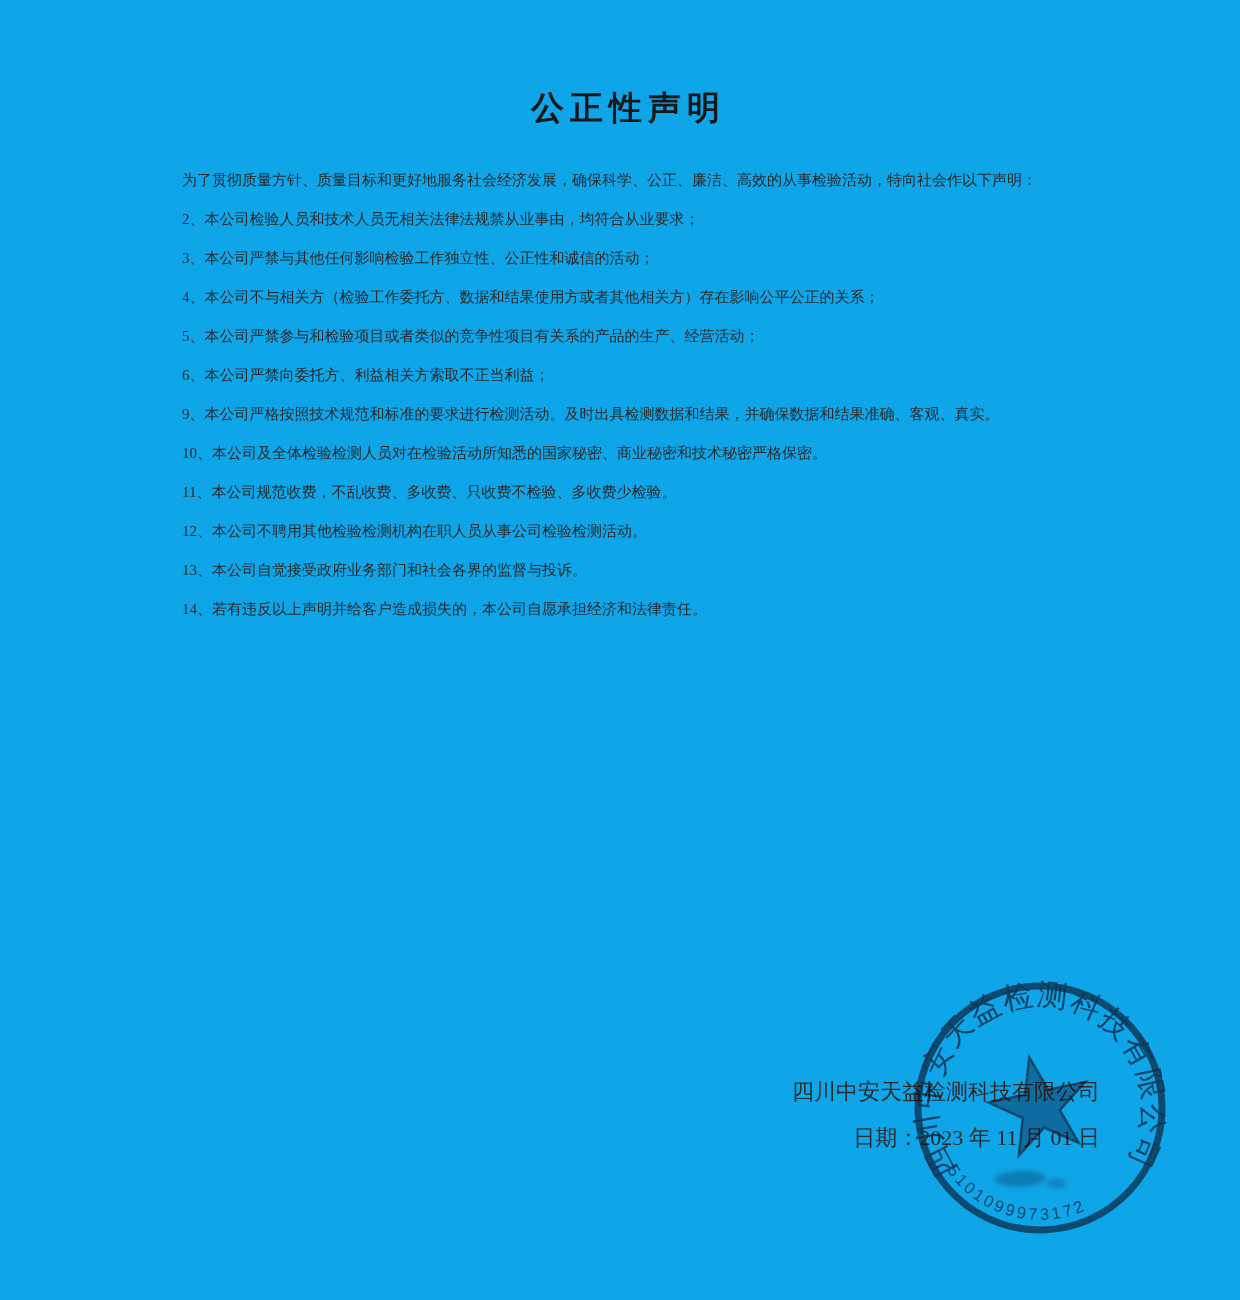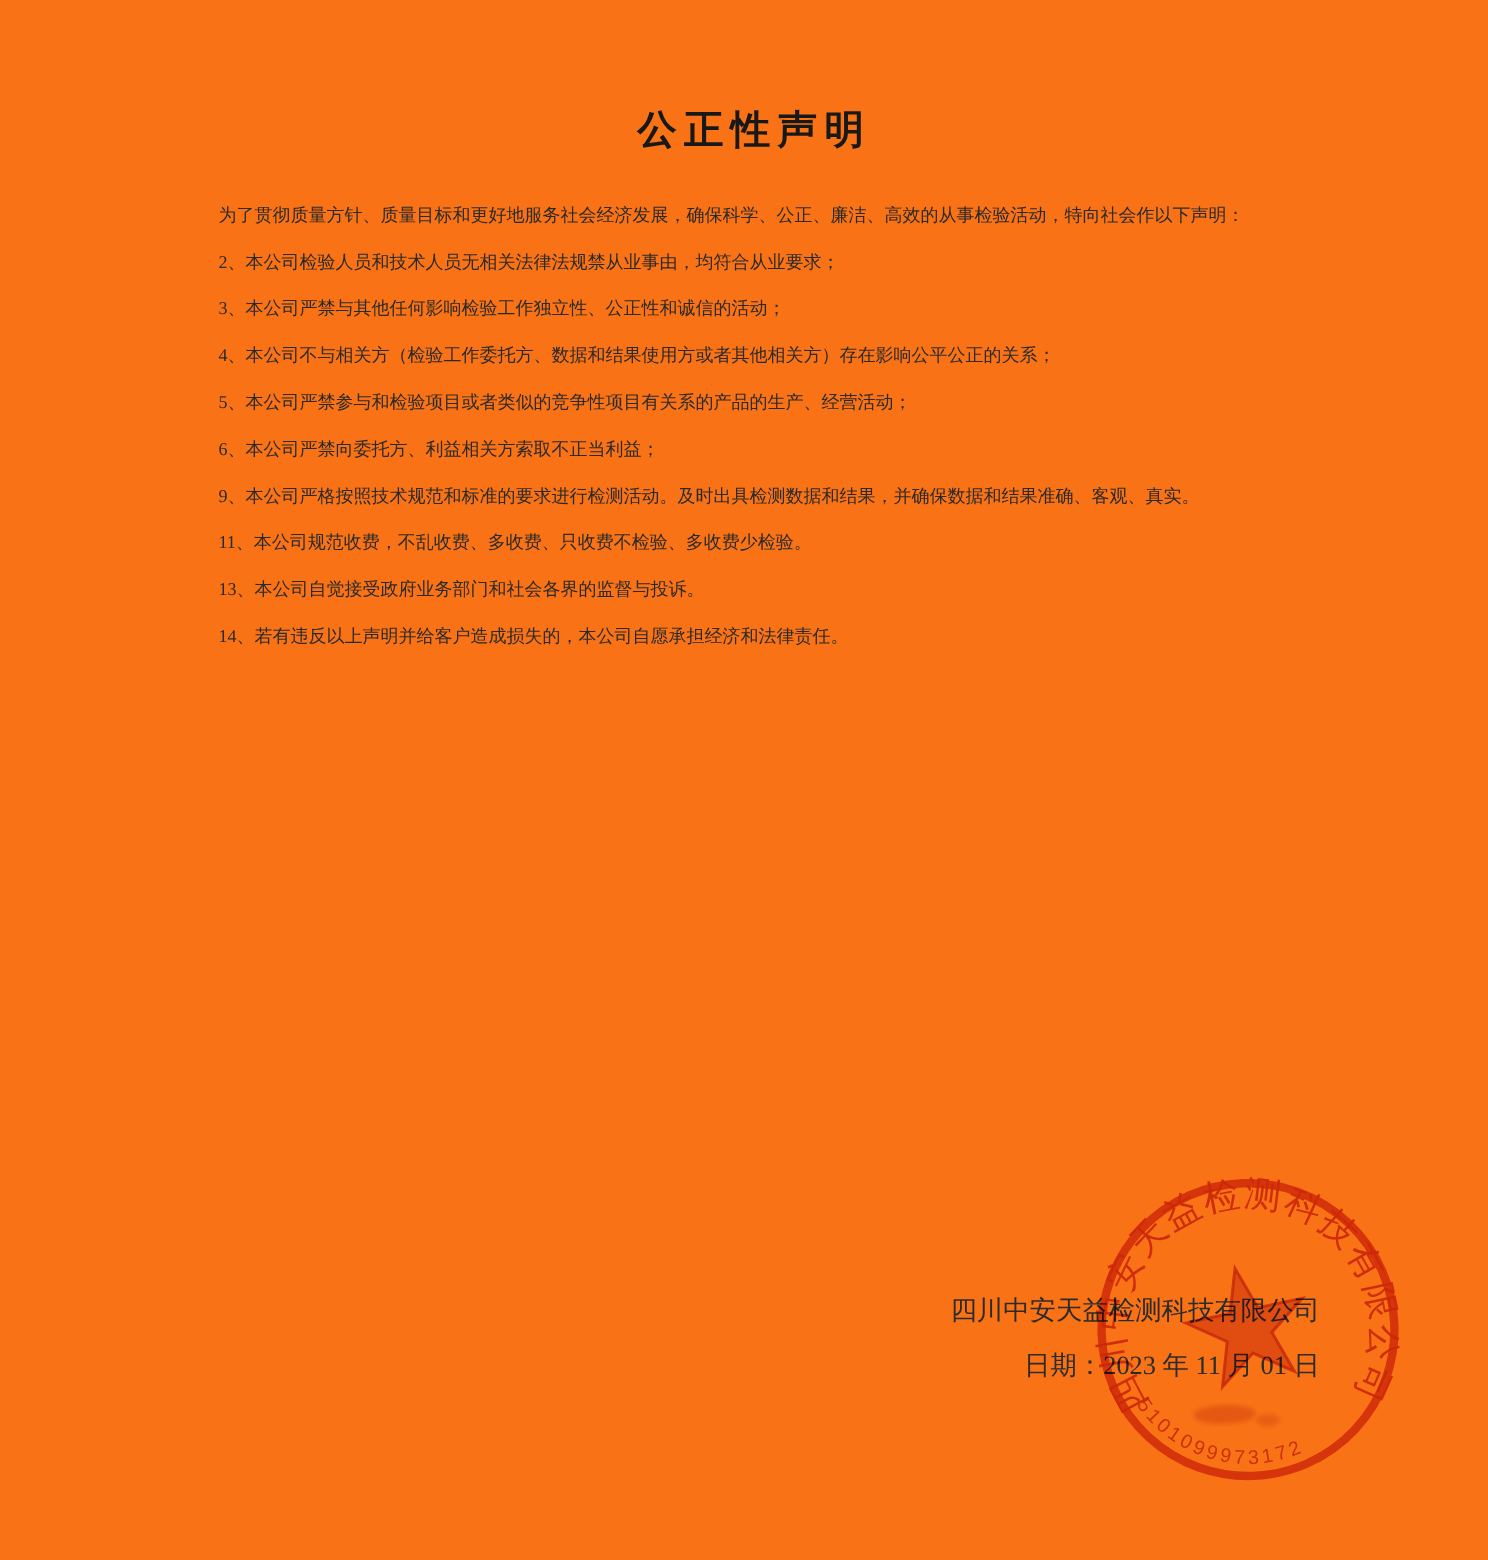--- a/index.html
+++ b/index.html
@@ -1,20 +1,20 @@
 <!DOCTYPE html>
 <html><head>
 <meta charset="utf-8">
 <style>
   html, body { margin: 0; padding: 0; }
   .page {
     position: relative;
     width: 1240px;
     height: 1300px;
-    background: #f97316;
+    background: #0ea5e9;
     overflow: hidden;
     font-family: "Liberation Serif", serif;
     color: #272727;
   }
   .doc {
     position: absolute;
     left: 152px;
     top: 88px;
     width: 953px;
   }
@@ -66,21 +66,23 @@
     <h1 class="doc-title">公正性声明</h1>
 
     <p>为了贯彻质量方针、质量目标和更好地服务社会经济发展，确保科学、公正、廉洁、高效的从事检验活动，特向社会作以下声明：</p>
 
     <p>2、本公司检验人员和技术人员无相关法律法规禁从业事由，均符合从业要求；</p>
     <p>3、本公司严禁与其他任何影响检验工作独立性、公正性和诚信的活动；</p>
     <p>4、本公司不与相关方（检验工作委托方、数据和结果使用方或者其他相关方）存在影响公平公正的关系；</p>
     <p>5、本公司严禁参与和检验项目或者类似的竞争性项目有关系的产品的生产、经营活动；</p>
     <p>6、本公司严禁向委托方、利益相关方索取不正当利益；</p>
     <p>9、本公司严格按照技术规范和标准的要求进行检测活动。及时出具检测数据和结果，并确保数据和结果准确、客观、真实。</p>
+    <p>10、本公司及全体检验检测人员对在检验活动所知悉的国家秘密、商业秘密和技术秘密严格保密。</p>
     <p>11、本公司规范收费，不乱收费、多收费、只收费不检验、多收费少检验。</p>
+    <p>12、本公司不聘用其他检验检测机构在职人员从事公司检验检测活动。</p>
     <p>13、本公司自觉接受政府业务部门和社会各界的监督与投诉。</p>
     <p>14、若有违反以上声明并给客户造成损失的，本公司自愿承担经济和法律责任。</p>
   </div>
 
   <div class="signature">
     <div class="company-line">四川中安天益检测科技有限公司</div>
     <div class="date-line">日期：2023 年 11 月 01 日</div>
   </div>
 
   <svg class="seal" viewBox="-137 -137 274 274" xmlns="http://www.w3.org/2000/svg">

